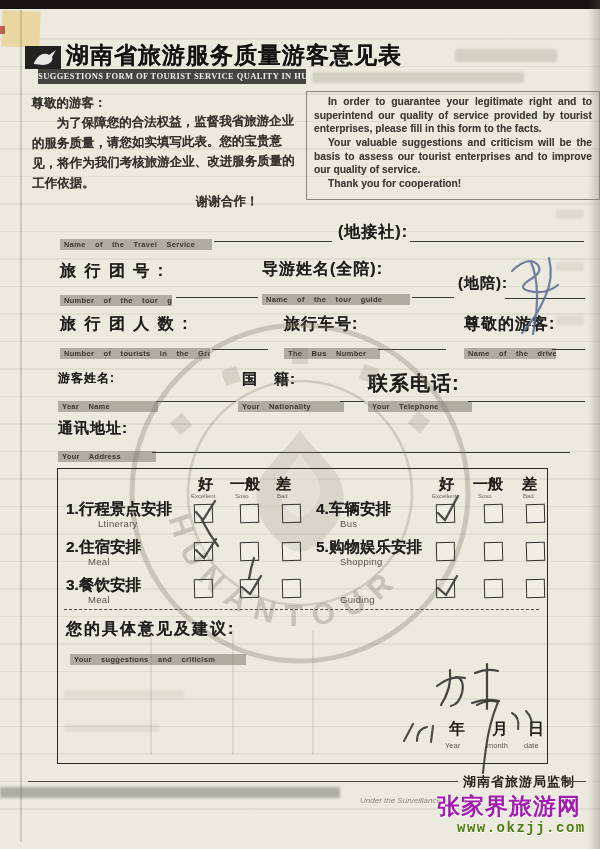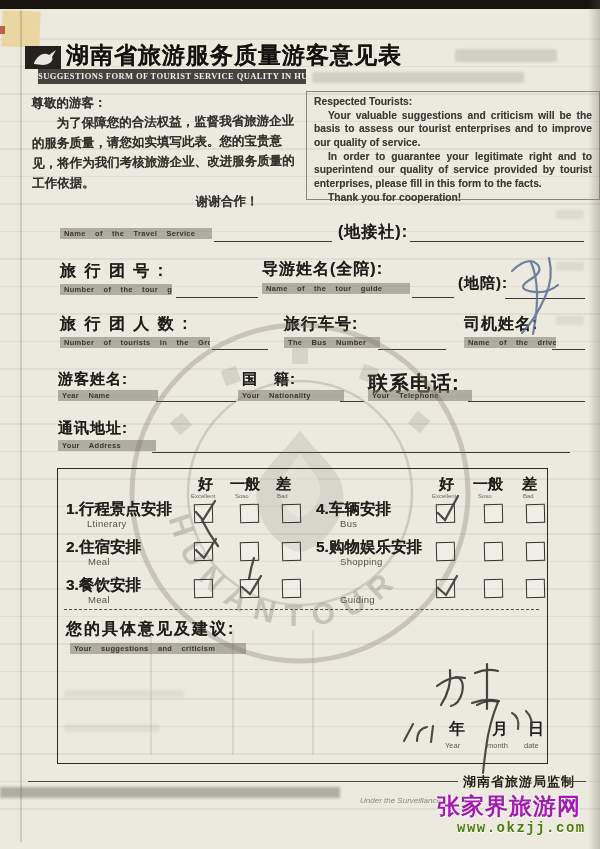--- a/index.html
+++ b/index.html
@@ -31,21 +31,21 @@
   .intro-cn .close{text-indent:0;text-align:right;padding-right:42px;}
   .intro-en{position:absolute;left:306px;top:91px;width:278px;height:101px;border:1px solid #8a867e;
             padding:3px 7px;font-size:10.3px;line-height:1.33;color:#3d3a35;text-align:justify;font-weight:bold;
             text-shadow:0 0 .5px rgba(61,58,53,.4);}
   .intro-en p{margin:0;text-indent:14px;}
   .intro-en .sal{text-indent:0;}
 
   .cnl{position:absolute;font-weight:bold;color:#1f1d19;letter-spacing:1px;white-space:pre;
        text-shadow:0 0 .5px rgba(25,22,18,.6);}
   .sub{position:absolute;background:rgba(125,120,110,.55);color:#3b372f;font-size:7.5px;font-weight:bold;
-       padding:1px 4px;letter-spacing:.3px;word-spacing:7px;white-space:nowrap;filter:blur(.35px);overflow:hidden;}
+       padding:1px 4px;letter-spacing:.3px;word-spacing:7px;white-space:nowrap;filter:blur(.35px);overflow:hidden;margin-top:11px;}
   .ul{position:absolute;border-bottom:1.6px solid #3a3a36;}
 
   .ratebox{position:absolute;left:57px;top:468px;width:489px;height:294px;border:1.6px solid #2b2a27;}
   .hdr{position:absolute;font-size:15px;font-weight:bold;color:#201d19;white-space:nowrap;
        text-shadow:0 0 .5px rgba(25,22,18,.6);}
   .hdr-en{position:absolute;font-size:6px;color:#6a665e;filter:blur(.3px);}
   .item{position:absolute;font-size:15.5px;font-weight:bold;color:#1f1d19;white-space:nowrap;
         text-shadow:0 0 .5px rgba(25,22,18,.6);}
   .item-en{position:absolute;font-size:9.5px;color:#56524a;letter-spacing:.3px;}
   .cb{position:absolute;width:17px;height:17px;border:1.8px solid #34322e;background:rgba(253,252,248,.25);
@@ -86,23 +86,22 @@
   <div class="title-band">SUGGESTIONS FORM OF TOURIST SERVICE QUALITY IN HUN</div>
   <div class="bleedbar" style="left:455px;top:49px;width:102px;height:13px;"></div>
   <div class="bleedbar" style="left:312px;top:72px;width:212px;height:11px;"></div>
 
   <div class="intro-cn">
     <p class="sal">尊敬的游客：</p>
     <p>为了保障您的合法权益，监督我省旅游企业的服务质量，请您如实填写此表。您的宝贵意见，将作为我们考核旅游企业、改进服务质量的工作依据。</p>
     <p class="close">谢谢合作！</p>
   </div>
   <div class="intro-en">
-    <p class="sal">Respected Tourists:</p>
+    <p>In order to guarantee your legitimate right and to superintend our quality of service provided by tourist enterprises, please fill in this form to the facts.</p>
     <p>Your valuable suggestions and criticism will be the basis to assess our tourist enterprises and to improve our quality of service.</p>
-    <p>In order to guarantee your legitimate right and to superintend our quality of service provided by tourist enterprises, please fill in this form to the facts.</p>
     <p>Thank you for cooperation!</p>
   </div>
 
   <div class="sub" style="left:60px;top:228px;width:144px;">Name of the Travel Service</div>
   <div class="ul" style="left:214px;top:227px;width:118px;height:14px;"></div>
   <div class="cnl" style="left:338px;top:222px;font-size:16px;">(地接社):</div>
   <div class="ul" style="left:410px;top:227px;width:174px;height:14px;"></div>
 
   <div class="cnl" style="left:60px;top:261px;font-size:16px;letter-spacing:2px;">旅 行 团 号 :</div>
   <div class="sub" style="left:60px;top:284px;width:104px;">Number of the tour group</div>
@@ -112,25 +111,25 @@
   <div class="ul" style="left:412px;top:283px;width:42px;height:14px;"></div>
   <div class="cnl" style="left:458px;top:274px;font-size:15px;">(地陪):</div>
   <div class="ul" style="left:505px;top:284px;width:80px;height:14px;"></div>
 
   <div class="cnl" style="left:60px;top:314px;font-size:16px;letter-spacing:2px;">旅 行 团 人 数 :</div>
   <div class="sub" style="left:60px;top:337px;width:142px;">Number of tourists in the Group</div>
   <div class="ul" style="left:212px;top:335px;width:56px;height:14px;"></div>
   <div class="cnl" style="left:284px;top:314px;font-size:16px;">旅行车号:</div>
   <div class="sub" style="left:284px;top:337px;width:88px;">The Bus Number</div>
   <div class="ul" style="left:378px;top:335px;width:68px;height:14px;"></div>
-  <div class="cnl" style="left:464px;top:314px;font-size:16px;">司机姓名:</div>
+  <div class="cnl" style="left:464px;top:314px;font-size:16px;">尊敬的游客:</div>
   <div class="sub" style="left:464px;top:337px;width:84px;">Name of the driver</div>
   <div class="ul" style="left:552px;top:335px;width:33px;height:14px;"></div>
 
-  <div class="cnl" style="left:58px;top:370px;font-size:15px;">游客姓名:</div>
+  <div class="cnl" style="left:58px;top:370px;font-size:12px;">游客姓名:</div>
   <div class="sub" style="left:58px;top:390px;width:92px;">Year Name</div>
   <div class="ul" style="left:156px;top:388px;width:80px;height:13px;"></div>
   <div class="cnl" style="left:242px;top:370px;font-size:15px;">国　籍:</div>
   <div class="sub" style="left:238px;top:390px;width:98px;">Your Nationality</div>
   <div class="ul" style="left:340px;top:388px;width:24px;height:13px;"></div>
   <div class="cnl" style="left:368px;top:370px;font-size:20px;">联系电话:</div>
   <div class="sub" style="left:368px;top:390px;width:96px;">Your Telephone</div>
   <div class="ul" style="left:468px;top:388px;width:117px;height:13px;"></div>
 
   <div class="cnl" style="left:58px;top:419px;font-size:15px;">通讯地址:</div>
@@ -167,21 +166,21 @@
     <div class="hdr-en" style="left:219px;top:24px;">Bad</div>
 
     <div class="hdr" style="left:381px;top:6px;">好</div>
     <div class="hdr" style="left:415px;top:6px;">一般</div>
     <div class="hdr" style="left:464px;top:6px;">差</div>
     <div class="hdr-en" style="left:374px;top:24px;">Excellent</div>
     <div class="hdr-en" style="left:420px;top:24px;">Soso</div>
     <div class="hdr-en" style="left:465px;top:24px;">Bad</div>
 
     <div class="item" style="left:8px;top:30px;"><span>1.</span><span>行程景点安排</span></div>
-    <div class="item-en" style="left:29px;top:49px;">Ltinerary</div>
+    <div class="item-en" style="left:40px;top:49px;">Ltinerary</div>
     <div class="item" style="left:8px;top:68px;"><span>2.</span><span>住宿安排</span></div>
     <div class="item-en" style="left:30px;top:87px;">Meal</div>
     <div class="item" style="left:8px;top:106px;"><span>3.</span><span>餐饮安排</span></div>
     <div class="item-en" style="left:30px;top:125px;">Meal</div>
 
     <div class="item" style="left:258px;top:30px;"><span>4.</span><span>车辆安排</span></div>
     <div class="item-en" style="left:282px;top:49px;">Bus</div>
     <div class="item" style="left:258px;top:68px;"><span>5.</span><span>购物娱乐安排</span></div>
     <div class="item-en" style="left:282px;top:87px;">Shopping</div>
     <div class="item-en" style="left:282px;top:125px;">Guiding</div>

